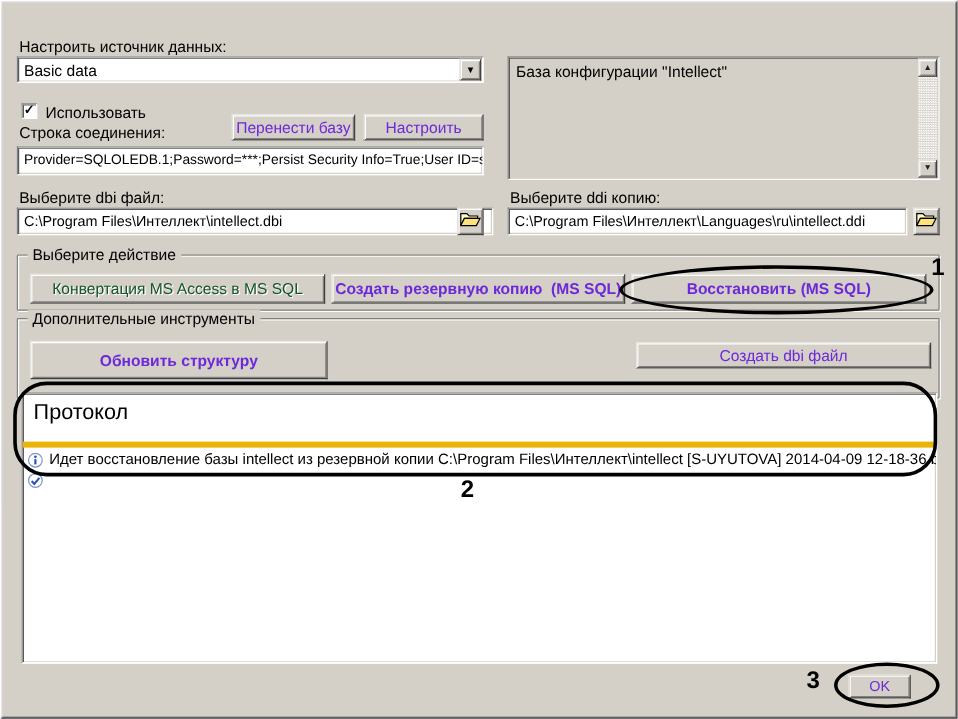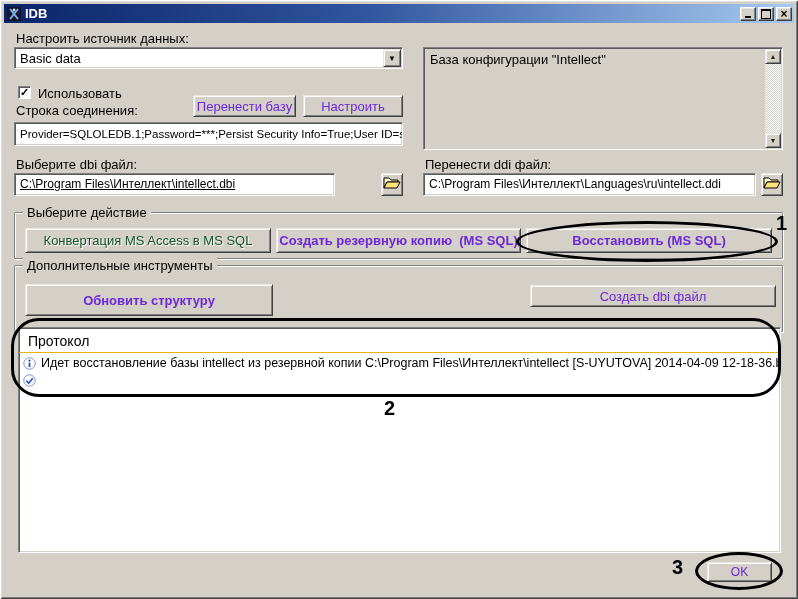--- a/index.html
+++ b/index.html
@@ -85,79 +85,58 @@
     display:flex;align-items:center;justify-content:center;
     font-size:11px;font-weight:bold;line-height:1;box-sizing:border-box;
   }
   .lbl-use{left:38px;top:86px;}
   .btn-transfer{left:193px;top:95px;width:103px;height:22px;}
   .btn-configure{left:303px;top:95px;width:100px;height:22px;}
   .lbl-conn{left:16px;top:103px;}
   .conn-field{left:14px;top:122px;width:389px;height:24px;}
   .conn-field .field-text{font-size:11.5px;padding-top:5px;}
   .lbl-dbi{left:16px;top:157px;}
-  .dbi-field{left:14px;top:173px;width:321px;height:23px;text-decoration:underline;}
+  .dbi-field{left:14px;top:173px;width:397px;height:23px;}
   .icon-btn{
     position:absolute;width:22px;height:23px;background:#d4d0c8;
     border:1px solid;border-color:#e8e6e0 #404040 #404040 #e8e6e0;
     box-shadow:inset 1px 1px 0 #ffffff,inset -1px -1px 0 #808080;
     display:flex;align-items:center;justify-content:center;padding:0;box-sizing:border-box;
   }
   .dbi-browse{left:381px;top:173px;}
   .lbl-ddi{left:425px;top:157px;}
   .ddi-field{left:423px;top:173px;width:333px;height:23px;}
   .ddi-browse{left:761px;top:173px;}
   .group-actions{left:14px;top:212px;width:769px;height:47px;}
   .btn-convert{left:25px;top:228px;width:246px;height:25px;}
   .btn-backup{left:276px;top:228px;width:245px;height:25px;}
   .btn-restore{left:526px;top:228px;width:246px;height:25px;}
   .group-tools{left:14px;top:265px;width:769px;height:67px;}
   .btn-update{left:25px;top:284px;width:248px;height:32px;}
   .btn-createdbi{left:530px;top:285px;width:246px;height:22px;}
   .list{left:18px;top:327px;width:763px;height:226px;background:#fff;}
-  .list-header{padding:5px 0 3px 9px;font-size:14px;border-bottom:1px solid #eab308;}
+  .list-header{padding:5px 0 14px 9px;font-size:18px;border-bottom:5px solid #eab308;}
   .entry{display:flex;align-items:center;gap:5px;padding:3px 2px 1px 4px;font-size:12.5px;white-space:nowrap;overflow:hidden;}
   .entry svg{flex:0 0 auto;}
-  .btn-ok{left:707px;top:562px;width:65px;height:20px;font-size:12px;}
+  .btn-ok{left:707px;top:562px;width:52px;height:20px;font-size:12px;}
   
   .annot{position:absolute;border:3px solid #000;pointer-events:none;box-sizing:border-box;}
   .ellipse1{left:516px;top:221px;width:262px;height:41px;border-radius:50%;}
   .rrect2{left:11px;top:318px;width:770px;height:79px;border-radius:28px;}
   .ellipse3{left:695px;top:552px;width:88px;height:38px;border-radius:50%;}
   .annot-num{position:absolute;font-size:20px;font-weight:bold;font-family:"Liberation Sans",sans-serif;}
   .num1{left:776px;top:212px;}
   .num2{left:384px;top:397px;}
   .num3{left:672px;top:556px;}
 </style>
 </head>
 <body>
 
 <div class="window">
 
-  <div class="titlebar">
-    <span class="app-icon">
-      <svg width="14" height="14" viewBox="0 0 14 14">
-          <rect width="14" height="14" fill="#15152a"></rect>
-          <path d="M3 2 L7 7 L3 12 M11 2 L7 7 L11 12" stroke="#7ab0e8" stroke-width="2" fill="none"></path>
-          <circle cx="7" cy="3" r="1.4" fill="#cfe2f5"></circle>
-        </svg>
-    </span>
-    <span class="title-text">IDB</span>
-    <div class="tb-buttons">
-      <button class="tb-btn">
-          <span class="glyph-min"></span>
-        </button>
-      <button class="tb-btn">
-          <span class="glyph-max"></span>
-        </button>
-      <button class="tb-btn">
-          <span class="glyph-close">×</span>
-        </button>
-    </div>
-  </div>
 
   <div class="lbl lbl-source">Настроить источник данных:</div>
   <div class="sunken combo">
     <div class="combo-value">Basic data</div>
     <button class="combo-btn">
         <span>▼</span>
       </button>
   </div>
 
   <div class="lbl lbl-desc">Описание:</div>
@@ -192,21 +171,21 @@
   </div>
   <button class="icon-btn dbi-browse">
     <span>
       <svg width="18" height="14" viewBox="0 0 18 14">
           <path d="M1 12 V2 h5 l2 2 h7 v2 H4 Z" fill="#fffbc8" stroke="#000" stroke-width="1"></path>
           <path d="M1 12 L4 6 h13 l-3 6 z" fill="#ffe27a" stroke="#000" stroke-width="1"></path>
         </svg>
     </span>
   </button>
 
-  <div class="lbl lbl-ddi">Перенести ddi файл:</div>
+  <div class="lbl lbl-ddi">Выберите ddi копию:</div>
   <div class="sunken ddi-field">
     <div class="field-text">C:\Program Files\Интеллект\Languages\ru\intellect.ddi</div>
   </div>
   <button class="icon-btn ddi-browse">
     <span>
       <svg width="18" height="14" viewBox="0 0 18 14">
           <path d="M1 12 V2 h5 l2 2 h7 v2 H4 Z" fill="#fffbc8" stroke="#000" stroke-width="1"></path>
           <path d="M1 12 L4 6 h13 l-3 6 z" fill="#ffe27a" stroke="#000" stroke-width="1"></path>
         </svg>
     </span>

